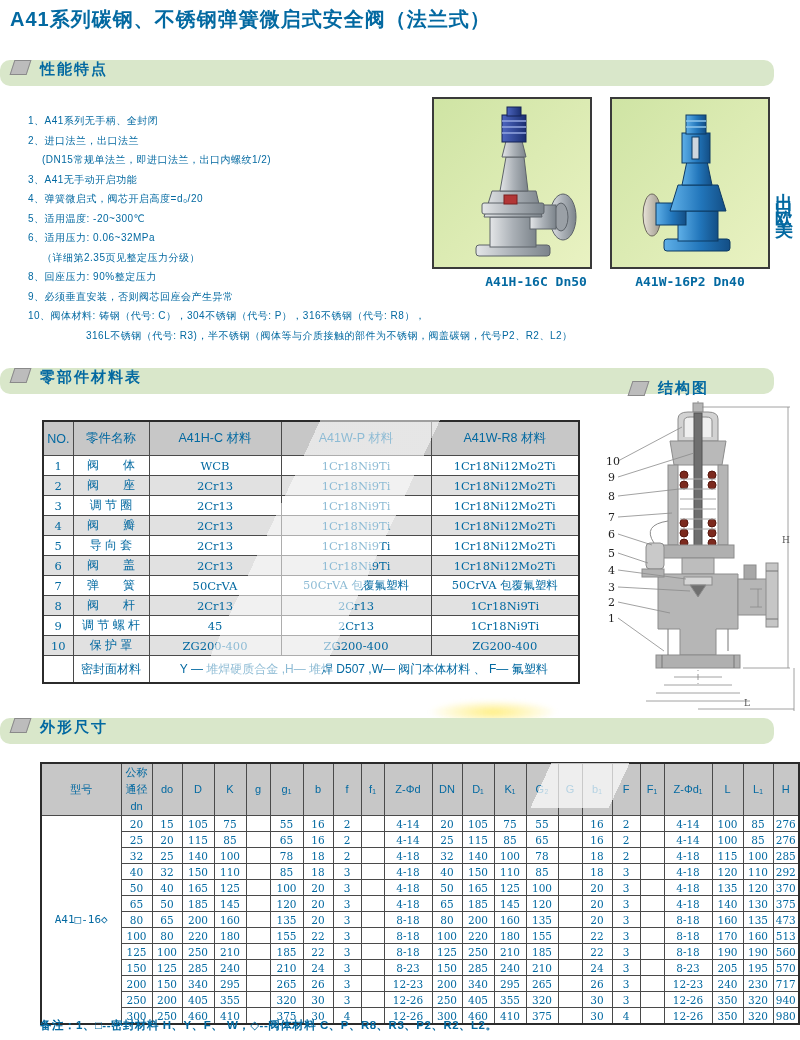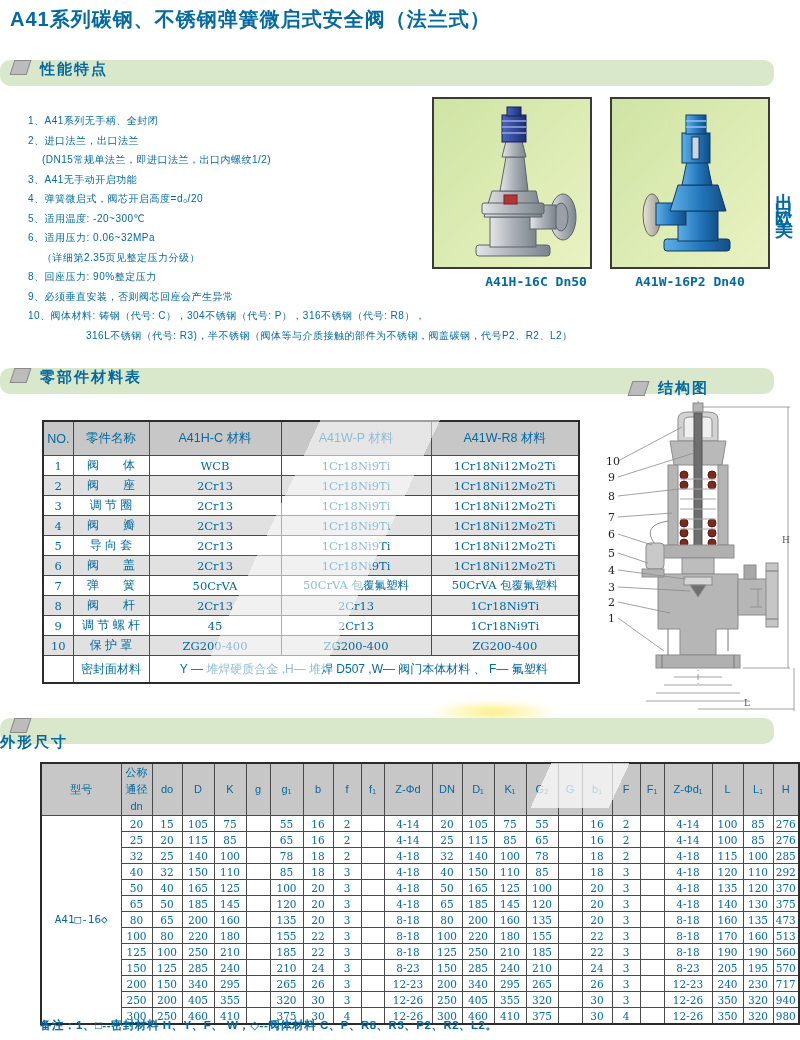--- a/index.html
+++ b/index.html
@@ -333,21 +333,21 @@
         <text x="10" y="181">4</text>
         <text x="10" y="198">3</text>
         <text x="10" y="213">2</text>
         <text x="10" y="229">1</text>
       </g>
     </svg>
   </div>
 
   <div class="wm wm3"></div>
 
-  <div class="bar" style="top:718px;flex-direction:column;">
+  <div class="bar" style="top:718px;">
     <span class="bar-icon"></span>
     <span class="bar-label">外形尺寸</span>
   </div>
 
   <table id="dims-table">
       <colgroup>
         <col style="width: 80px;">
         <col style="width: 31px;">
         <col style="width: 30px;">
         <col style="width: 32px;">

